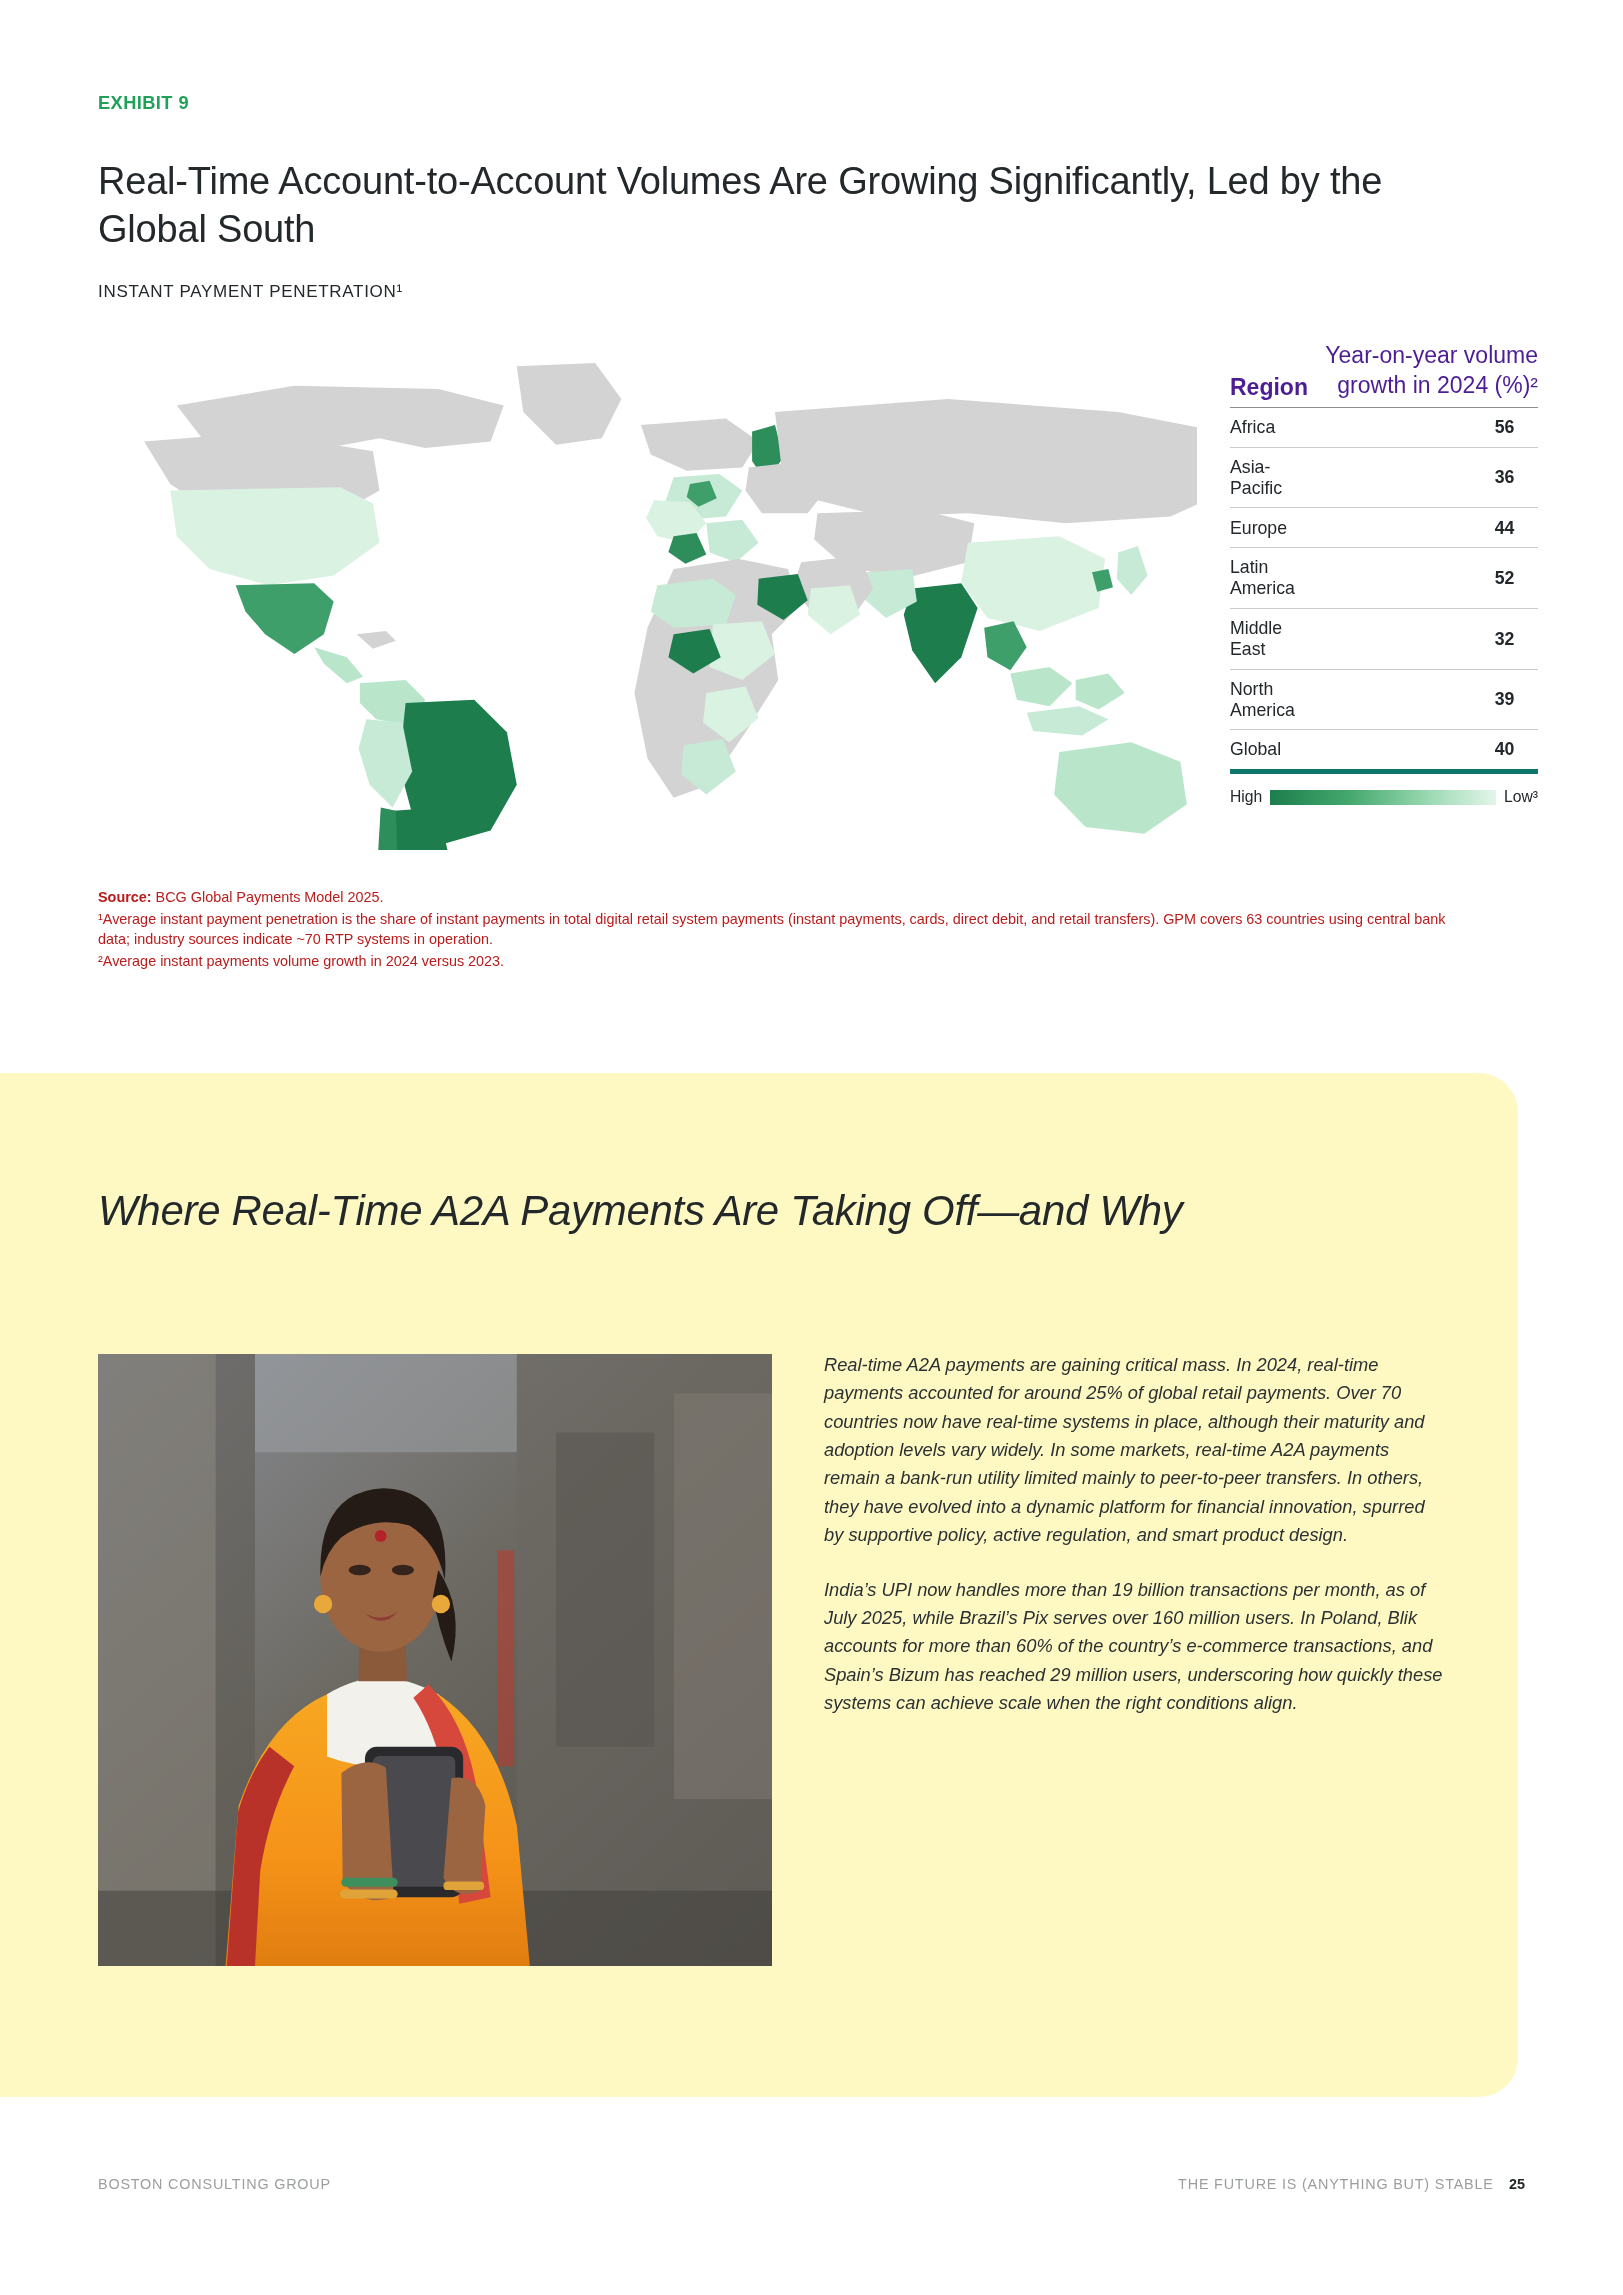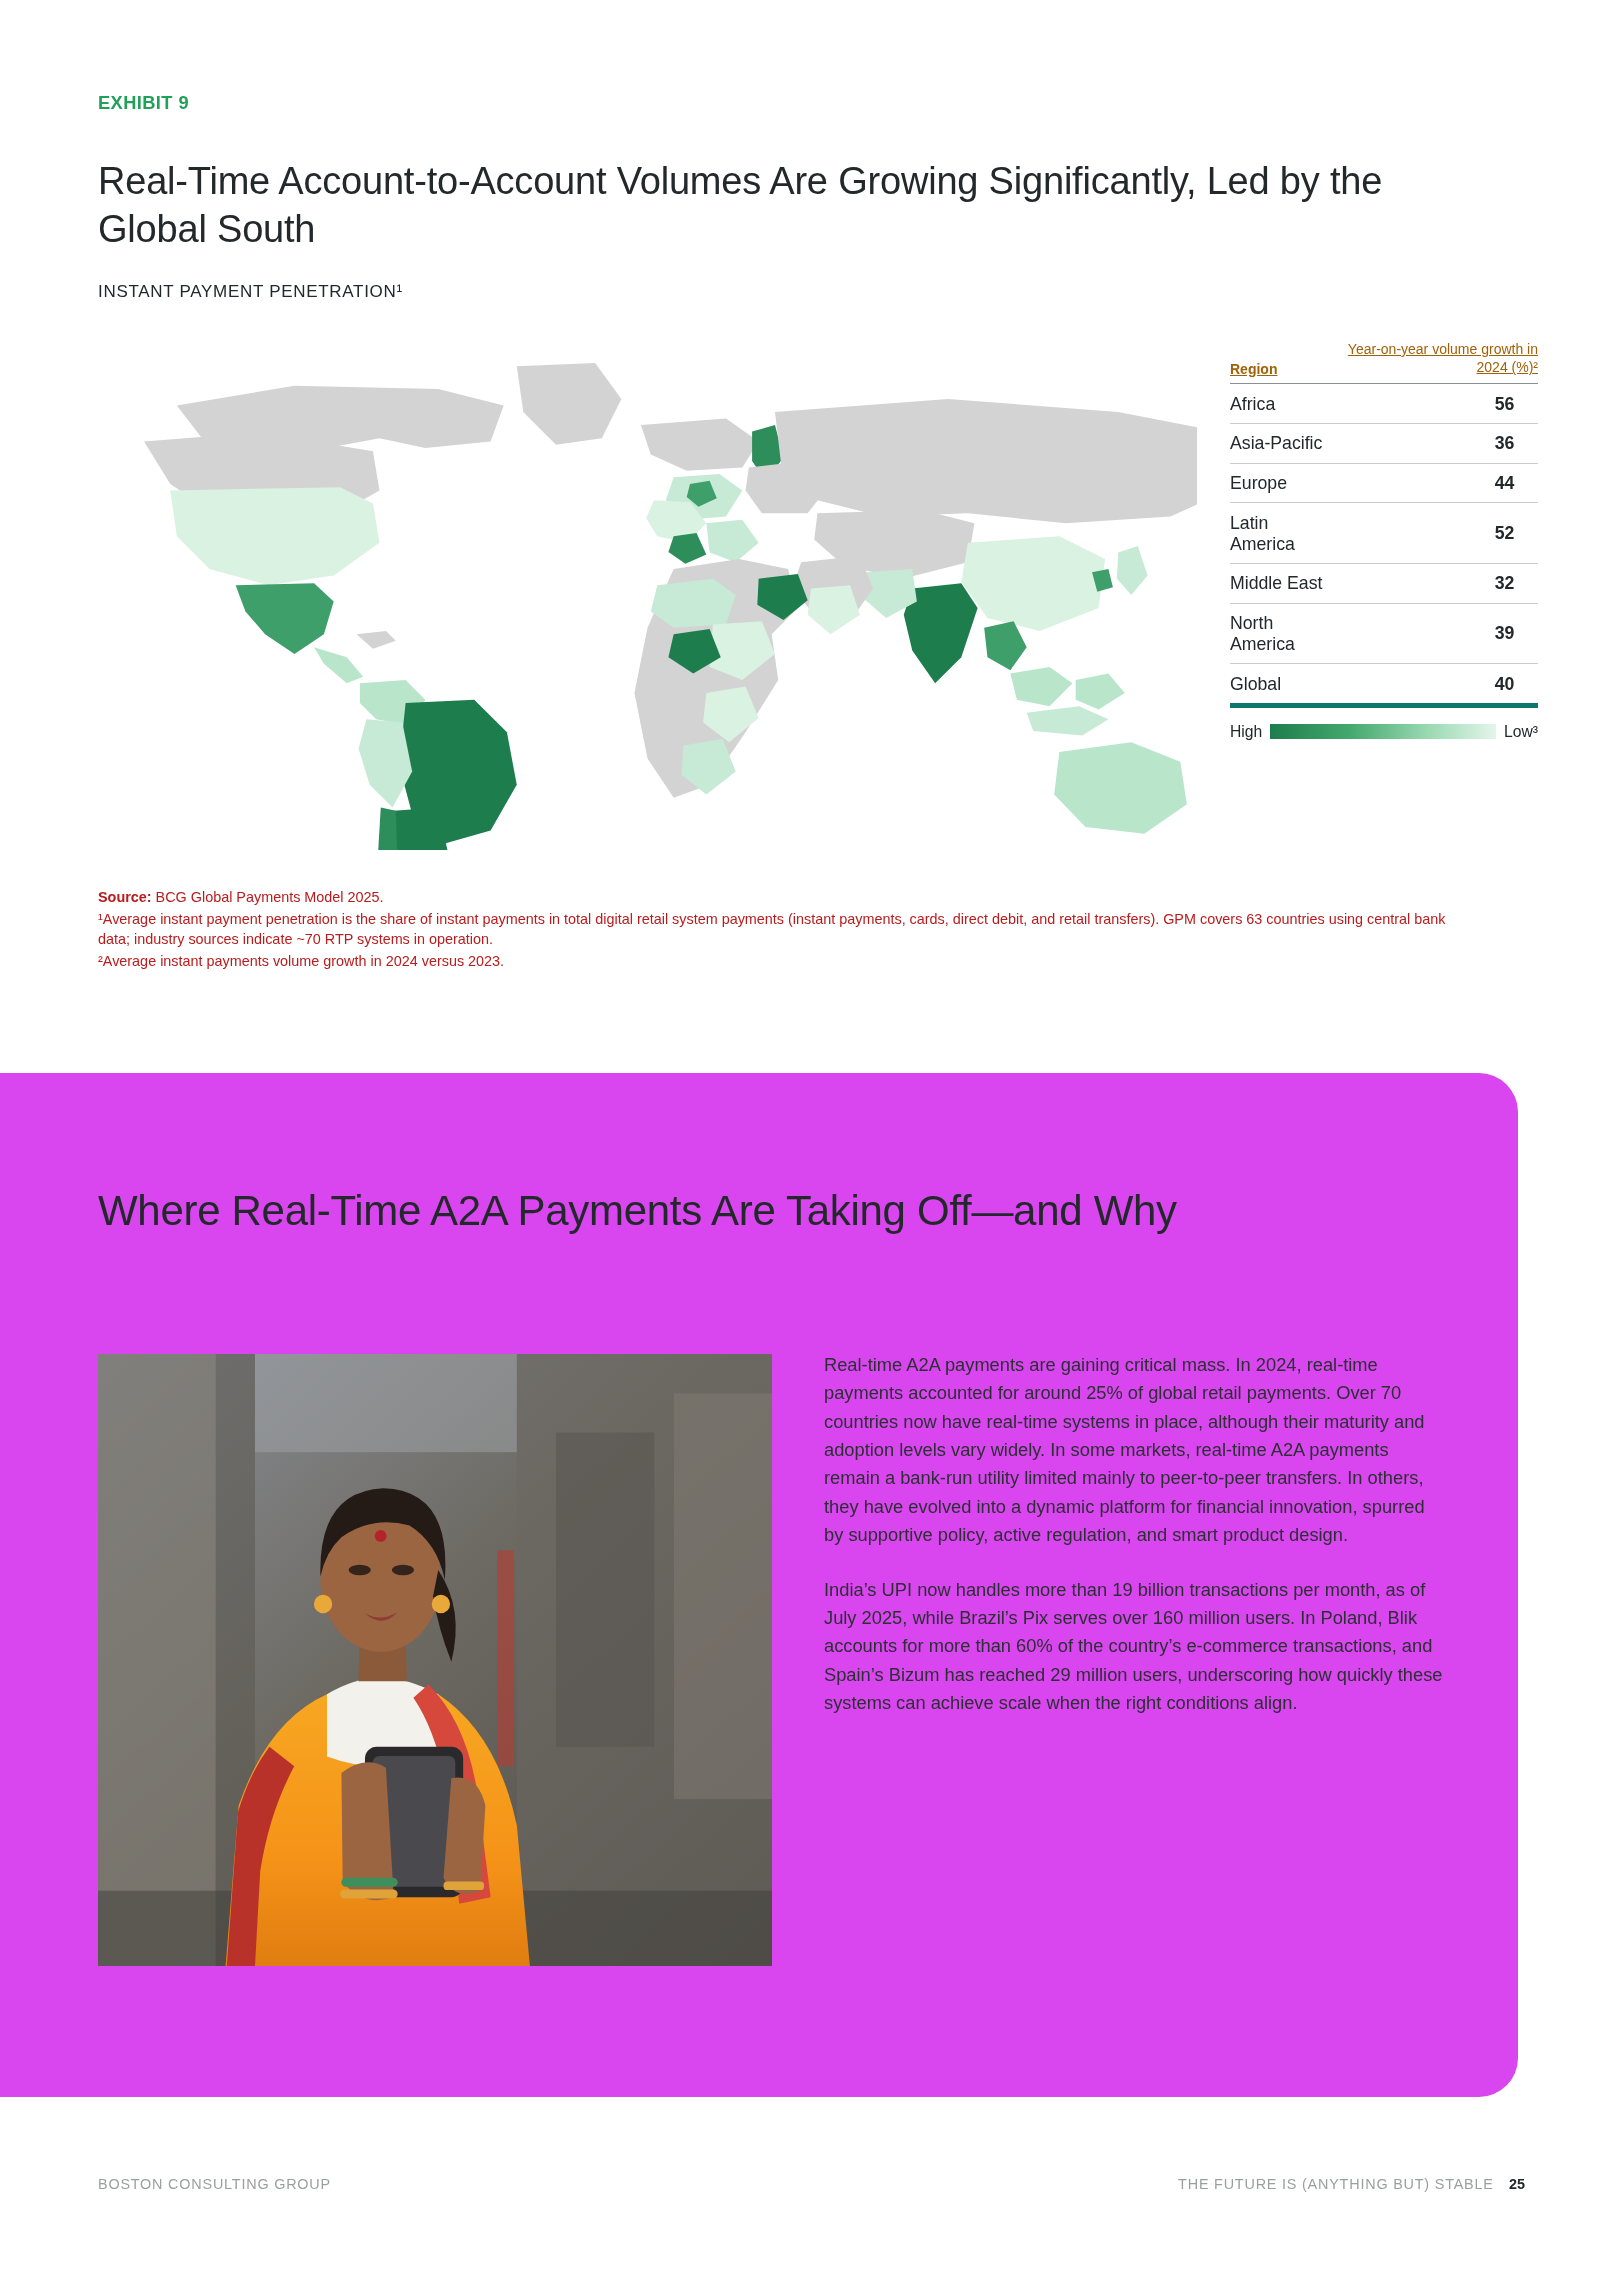--- a/index.html
+++ b/index.html
@@ -75,26 +75,25 @@
     top: 19.6px;
     width: 308px;
   }
   .tbl {
     border-collapse: collapse;
     width: 100%;
     font-size: 17.7px;
   }
   .tbl th {
     font-weight: bold;
-    font-size: 14px;
-    color: #a16207;
+    font-size: 23px;
+    color: #4c1d95;
     vertical-align: bottom;
     padding: 0 0 6.5px 0;
     text-align: left;
-    text-decoration: underline;
   }
   .tbl th.num {
     text-align: right;
     font-weight: normal;
     line-height: 1.32;
   }
   .tbl thead tr th { border-bottom: 1px solid #8a8f93; }
   .tbl td {
     padding: 9.2px 0 8.5px 0;
     border-bottom: 0.7px solid #c9cccd;
@@ -135,23 +134,24 @@
   .notes b { font-weight: bold; }
   .notes .ln { margin-bottom: 0.7px; }
 
   
   .panel {
     position: absolute;
     left: 0;
     top: 1073px;
     width: 1518px;
     height: 1024px;
-    background: #d946ef;
+    background: #fef9c3;
     border-top-right-radius: 39px;
     border-bottom-right-radius: 39px;
+    font-style: italic;
   }
   .panel-title {
     position: absolute;
     left: 98px;
     top: 111px;
     width: 1243px;
     font-size: 42px;
     line-height: 1.28;
     color: #23282b;
     letter-spacing: -0.3px;

